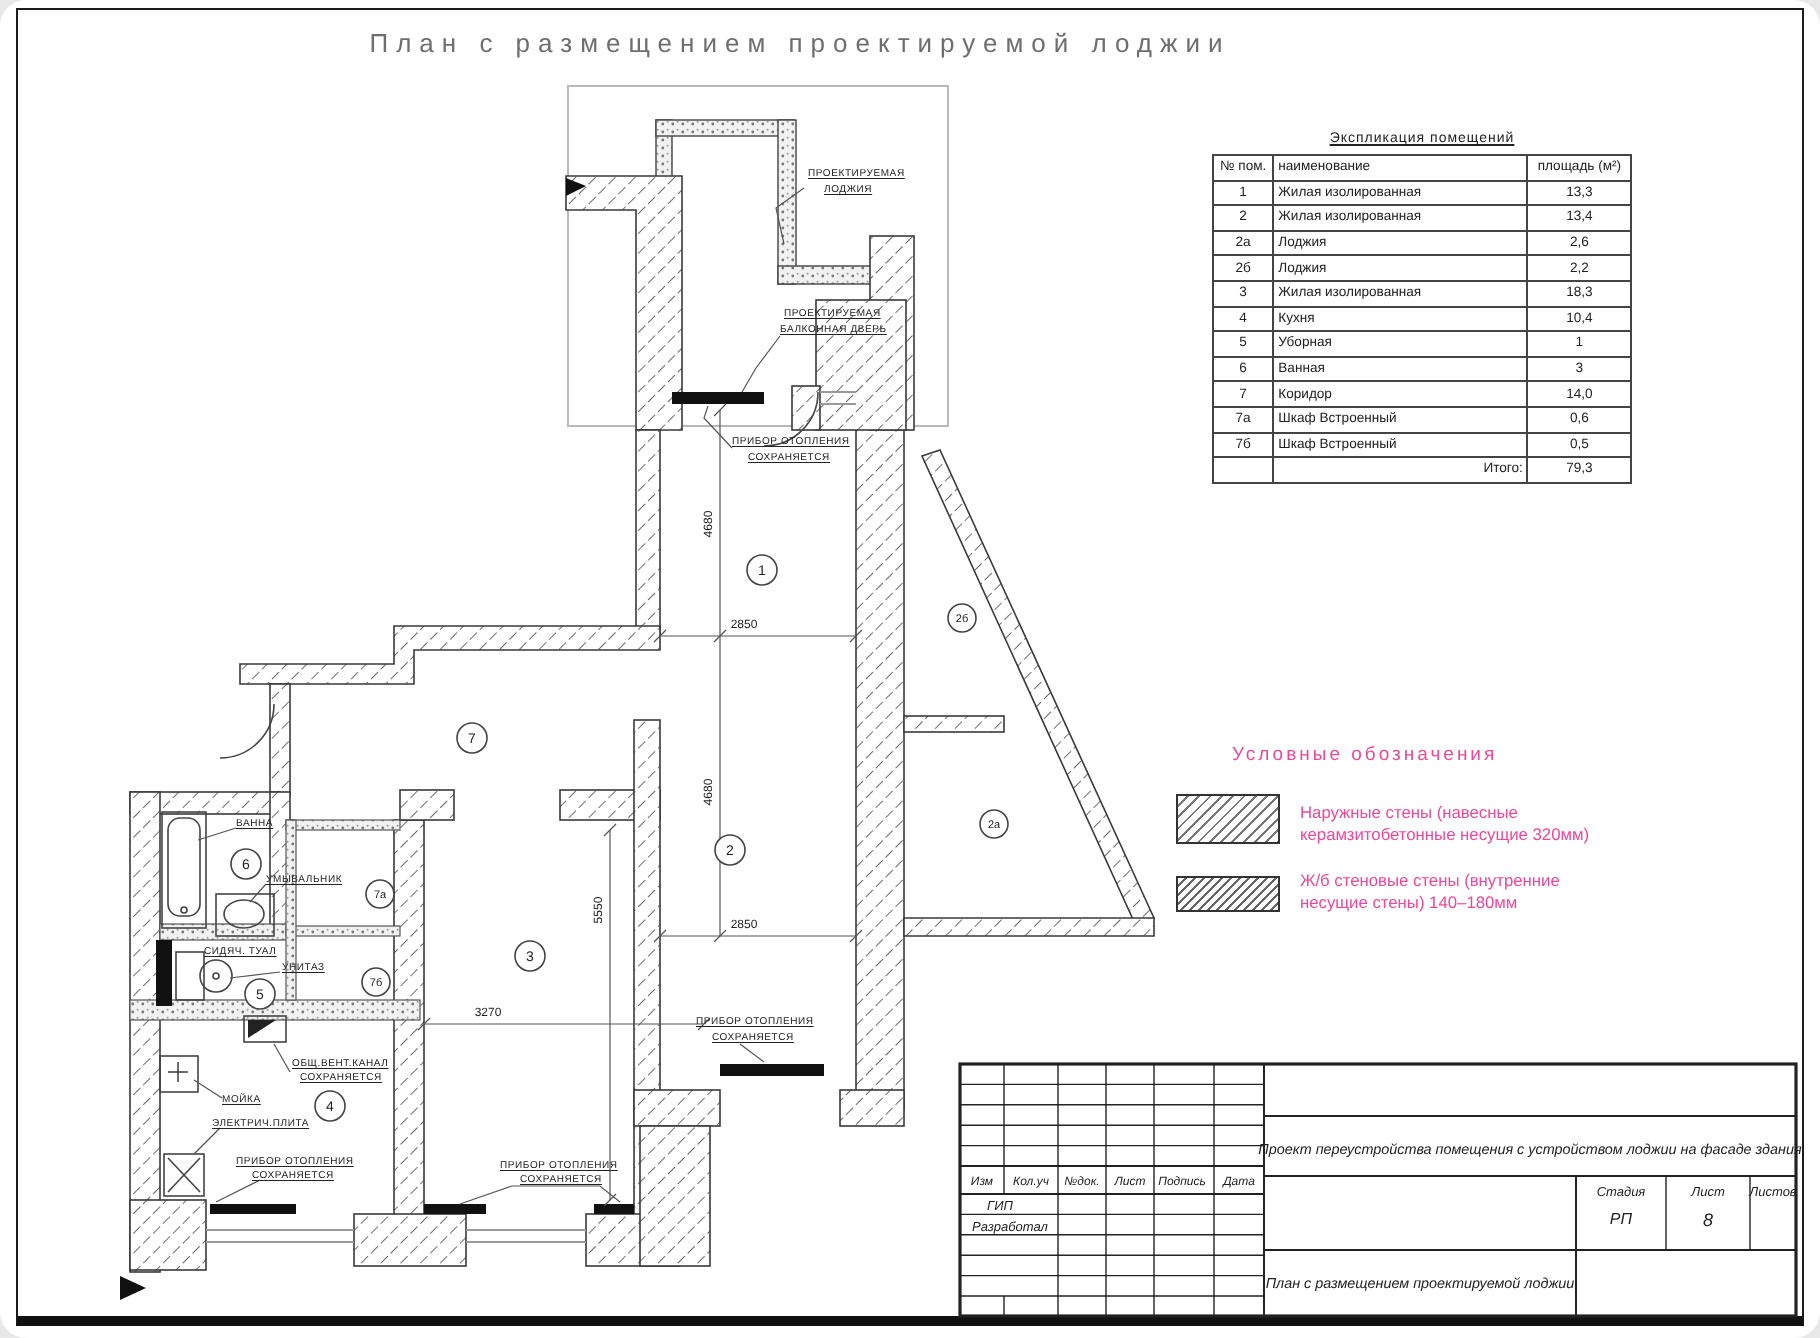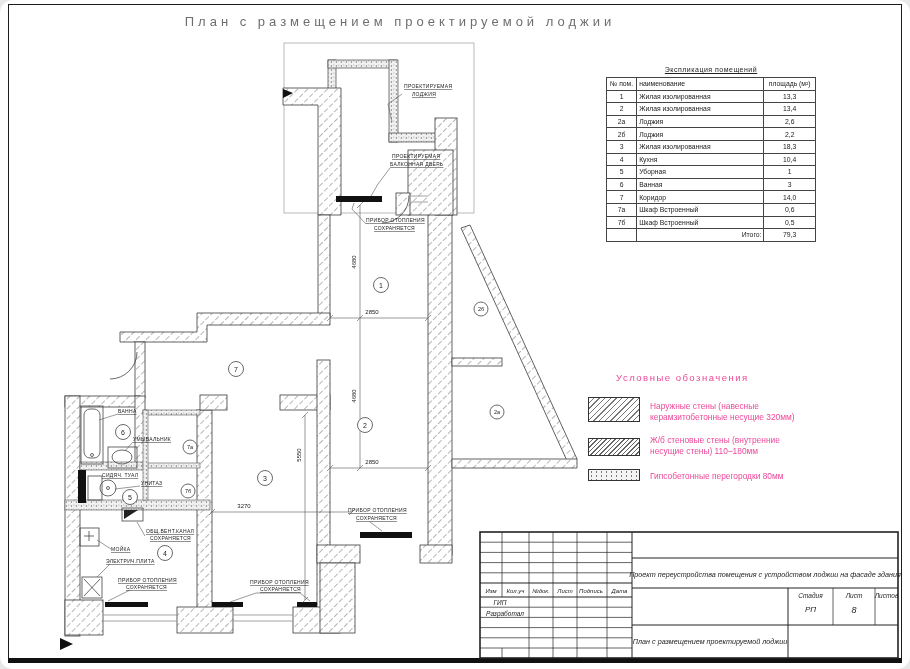--- a/index.html
+++ b/index.html
@@ -370,24 +370,17 @@
       <div class="sw sw1"></div>
       <div class="lg-txt">
         <div>Наружные стены (навесные</div>
         <div>керамзитобетонные несущие 320мм)</div>
       </div>
     </div>
     <div class="lg-row">
       <div class="sw sw2"></div>
       <div class="lg-txt">
         <div>Ж/б стеновые стены (внутренние</div>
-        <div>несущие  стены) 110–180мм</div>
-      </div>
-    </div>
-    <div class="lg-row">
-      <div class="sw sw3"></div>
-      <div class="lg-txt">
-        <div>Гипсобетонные перегородки 80мм</div>
-        <div></div>
+        <div>несущие  стены) 140–180мм</div>
       </div>
     </div>
   </div>
 </div>
 
 </body></html>

